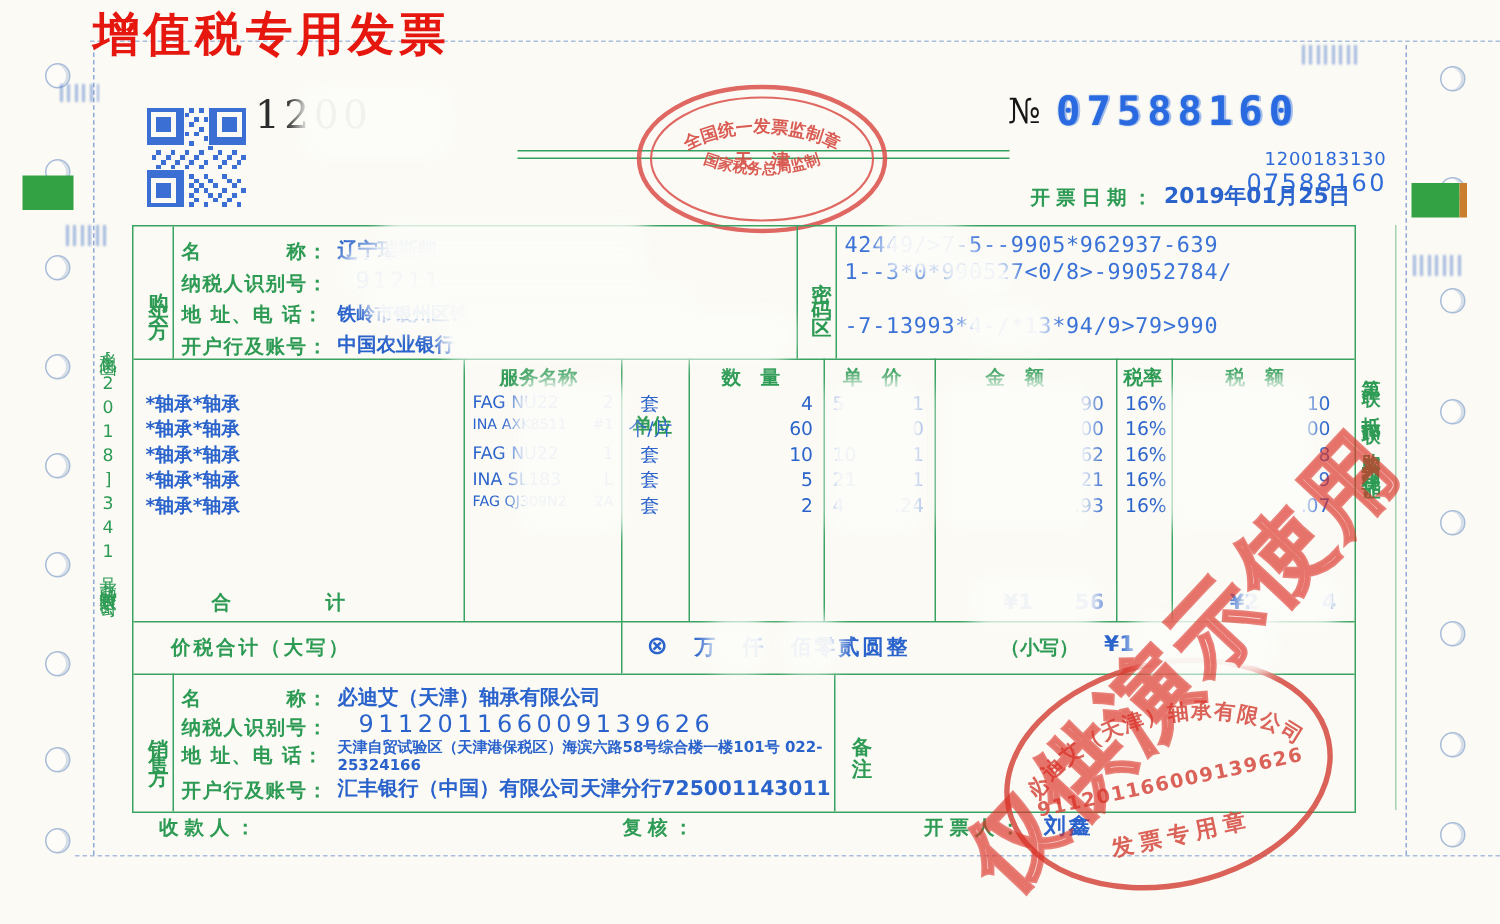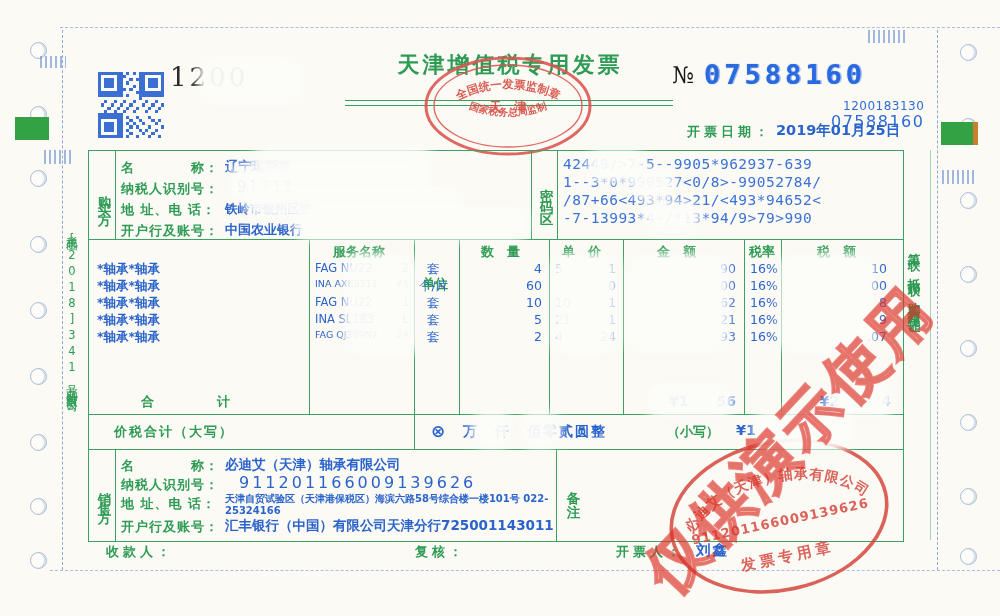--- a/index.html
+++ b/index.html
@@ -96,35 +96,35 @@
   <div class="hole" style="left:960px;top:266px;"></div>
   <div class="hole" style="left:960px;top:340px;"></div>
   <div class="hole" style="left:960px;top:414px;"></div>
   <div class="hole" style="left:960px;top:488px;"></div>
   <div class="hole" style="left:960px;top:548px;"></div>
   <div class="greenblock" style="left:941px;top:122px;width:32px;height:23px;"></div>
   <div class="orangesliver" style="left:973px;top:122px;width:5px;height:23px;"></div>
   <div class="ink" style="left:868px;top:30px;width:40px;height:13px;"></div>
   <div class="ink" style="left:942px;top:170px;width:34px;height:14px;"></div>
 
+  <div class="banner">增值税专用发票</div>
 
   <svg class="abs" style="left:98px;top:72px;width:66px;height:66px;" viewBox="0 0 21 21" shape-rendering="crispEdges">
     <g fill="#3b6fd4">
       <rect x="0" y="0" width="7" height="7" fill="none" stroke="#3b6fd4" stroke-width="1.6"></rect>
       <rect x="2" y="2" width="3" height="3"></rect>
       <rect x="14" y="0" width="7" height="7" fill="none" stroke="#3b6fd4" stroke-width="1.6"></rect>
       <rect x="16" y="2" width="3" height="3"></rect>
       <rect x="0" y="14" width="7" height="7" fill="none" stroke="#3b6fd4" stroke-width="1.6"></rect>
       <rect x="2" y="16" width="3" height="3"></rect>
       <path d="M9 0h1v1H9z M11 0h1v1h-1z M8 1h1v1H8z M10 2h1v1h-1z M12 2h1v1h-1z M9 3h1v1H9z M11 4h1v1h-1z M8 5h1v1H8z M10 5h1v1h-1z M12 6h1v1h-1z M9 7h1v1H9z M13 8h1v1h-1z M2 9h1v1H2z M5 9h1v1H5z M8 9h1v1H8z M11 9h1v1h-1z M15 9h1v1h-1z M18 9h1v1h-1z M1 10h1v1H1z M4 10h1v1H4z M7 10h1v1H7z M10 10h1v1h-1z M14 10h1v1h-1z M17 10h1v1h-1z M20 10h1v1h-1z M3 11h1v1H3z M6 11h1v1H6z M9 11h1v1H9z M12 11h1v1h-1z M16 11h1v1h-1z M19 11h1v1h-1z M2 12h1v1H2z M5 12h1v1H5z M8 12h1v1H8z M11 12h1v1h-1z M15 12h1v1h-1z M18 12h1v1h-1z M9 14h1v1H9z M12 14h1v1h-1z M16 14h1v1h-1z M10 15h1v1h-1z M13 15h1v1h-1z M17 15h1v1h-1z M19 15h1v1h-1z M9 16h1v1H9z M11 16h1v1h-1z M14 16h1v1h-1z M18 16h1v1h-1z M10 17h1v1h-1z M12 17h1v1h-1z M16 17h1v1h-1z M20 17h1v1h-1z M9 18h1v1H9z M13 18h1v1h-1z M15 18h1v1h-1z M18 18h1v1h-1z M10 19h1v1h-1z M14 19h1v1h-1z M17 19h1v1h-1z M9 20h1v1H9z M12 20h1v1h-1z M16 20h1v1h-1z M19 20h1v1h-1z"></path>
     </g>
   </svg>
 
   <div class="machine-code">1200</div>
-  <div class="hd-title g">天津增值税专用发票</div>
   <div class="hd-underline" style="top:100px;"></div>
   <div class="hd-underline" style="top:105px;"></div>
 
   <svg class="abs" style="left:419px;top:50px;width:178px;height:112px;opacity:.88;" viewBox="0 0 178 112">
     <ellipse cx="89" cy="56" rx="82" ry="48" fill="none" stroke="#dd5450" stroke-width="3"></ellipse>
     <ellipse cx="89" cy="56" rx="74" ry="41" fill="none" stroke="#dd5450" stroke-width="1.4"></ellipse>
     <path id="mtop" d="M 18 72 A 73 44 0 0 1 160 72" fill="none"></path>
     <path id="mbot" d="M 26 42 A 70 42 0 0 0 152 42" fill="none"></path>
     <text font-size="11.5" fill="#d5483f" font-weight="bold">
       <textPath href="#mtop" startOffset="50%" text-anchor="middle">全国统一发票监制章</textPath>
@@ -171,21 +171,20 @@
     <div class="flabel g" style="left:32px;top:29px;">纳税人识别号：</div>
     <div class="fvalue b" style="left:148px;top:27px;font-size:15px;letter-spacing:2px;">91211</div>
     <div class="flabel g" style="left:32px;top:50px;">地 址、电 话：</div>
     <div class="fvalue b" style="left:136px;top:50px;font-size:12.5px;font-weight:bold;">铁岭市银州区铁</div>
     <div class="flabel g" style="left:32px;top:71px;">开户行及账号：</div>
     <div class="fvalue b" style="left:136px;top:70px;font-size:13px;font-weight:bold;">中国农业银行</div>
 
     <div class="party vert g" style="left:445px;top:10px;height:70px;letter-spacing:12px;">密码区</div>
     <div class="pwd" style="top:5px;">42449/&gt;7-5--9905*962937-639</div>
     <div class="pwd" style="top:23px;">1--3*0*990527&lt;0/8&gt;-99052784/</div>
-    <div class="pwd" style="top:41px;">/87+66&lt;493*94&gt;21/&lt;493*94652&lt;</div>
     <div class="pwd" style="top:59px;">-7-13993*4-/*13*94/9&gt;79&gt;990</div>
 
     <div class="ihead g" style="left:244px;top:92px;">服务名称</div>
     <div class="ihead g" style="left:333px;top:92px;margin-top:32px;">单位</div>
     <div class="ihead g" style="left:392px;top:92px;">数　量</div>
     <div class="ihead g" style="left:473px;top:92px;">单　价</div>
     <div class="ihead g" style="left:568px;top:92px;">金　额</div>
     <div class="ihead g" style="left:660px;top:92px;">税率</div>
     <div class="ihead g" style="left:728px;top:92px;">税　额</div>
 

